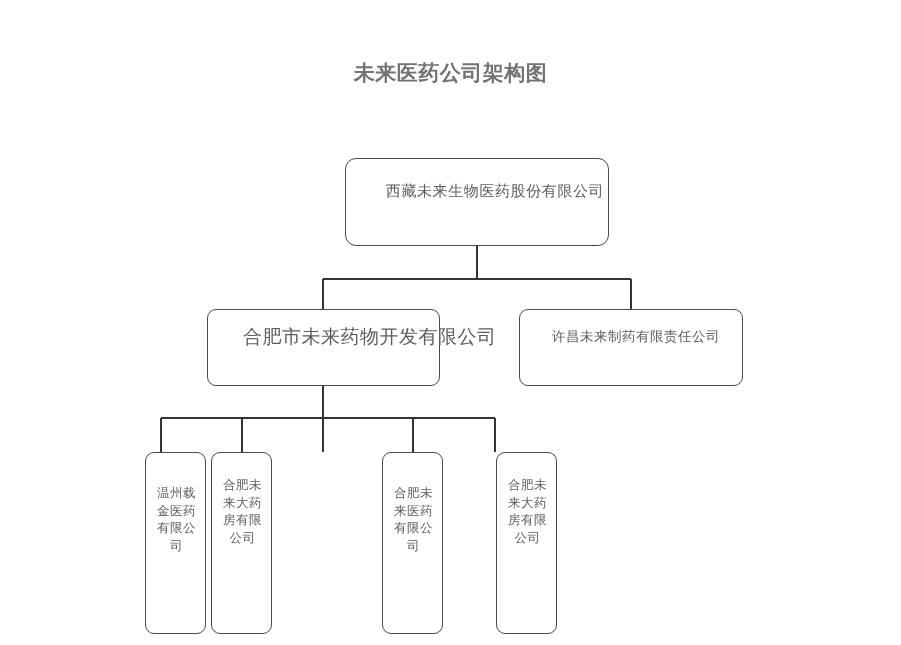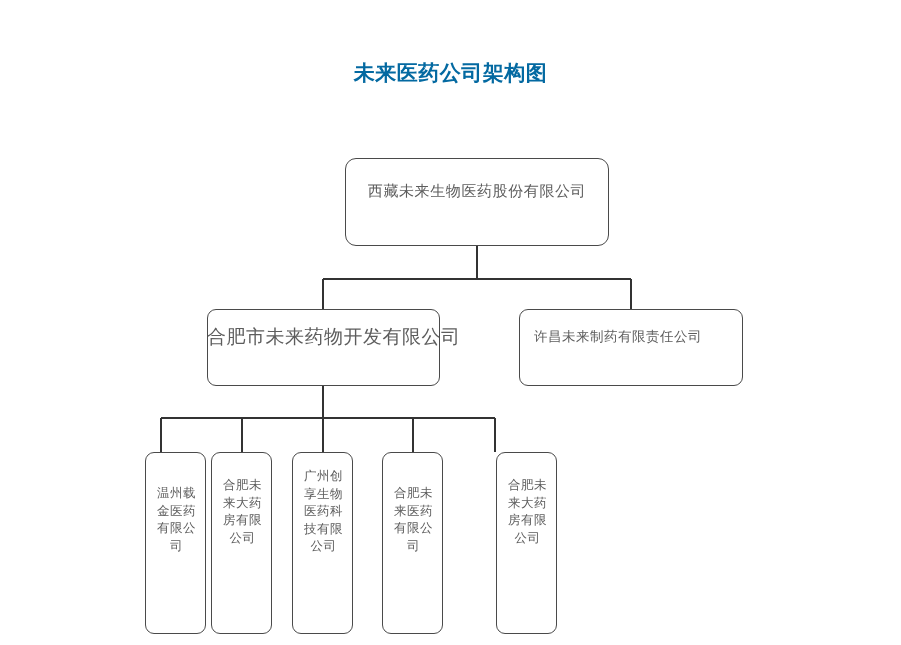--- a/index.html
+++ b/index.html
@@ -22,21 +22,21 @@
   }
   .chart-title {
     position: absolute;
     left: 0;
     top: 59px;
     width: 901px;
     text-align: center;
     font-family: "Liberation Sans", sans-serif;
     font-size: 21px;
     font-weight: bold;
-    color: #0369a1;
+    color: #737373;
     letter-spacing: 0.5px;
     white-space: nowrap;
   }
   svg.lines {
     position: absolute;
     left: 0;
     top: 0;
     width: 901px;
     height: 645px;
     pointer-events: none;
@@ -48,20 +48,21 @@
     border: 1px solid #4a4a4a;
     border-radius: 9px;
   }
   .node-label {
     position: absolute;
     box-sizing: border-box;
     color: #5d5d5d;
     font-family: "Liberation Serif", serif;
     text-align: center;
     white-space: nowrap;
+    padding-left: 36px;
   }
   
   .node-root {
     left: 345px;
     top: 158px;
     width: 264px;
     height: 88px;
     border-radius: 11px;
   }
   .label-root {
@@ -162,23 +163,20 @@
   <div class="node-label label-l2b">许昌未来制药有限责任公司</div>
 
   <div class="node node-l3 l3-1">
     <div class="node-label label-l3" style="position:static;padding-top:32px;">温州载金医药有限公司</div>
   </div>
 
   <div class="node node-l3 l3-2">
     <div class="node-label label-l3" style="position:static;padding-top:24px;">合肥未来大药房有限公司</div>
   </div>
 
-  <div class="node node-l3 l3-3">
-    <div class="node-label label-l3" style="position:static;padding-top:15px;">广州创享生物医药科技有限公司</div>
-  </div>
 
   <div class="node node-l3 l3-4">
     <div class="node-label label-l3" style="position:static;padding-top:32px;">合肥未来医药有限公司</div>
   </div>
 
   <div class="node node-l3 l3-5">
     <div class="node-label label-l3" style="position:static;padding-top:24px;">合肥未来大药房有限公司</div>
   </div>
 
 </div>

